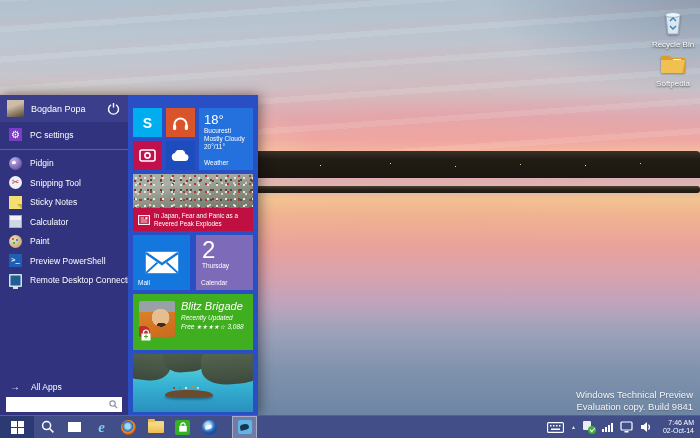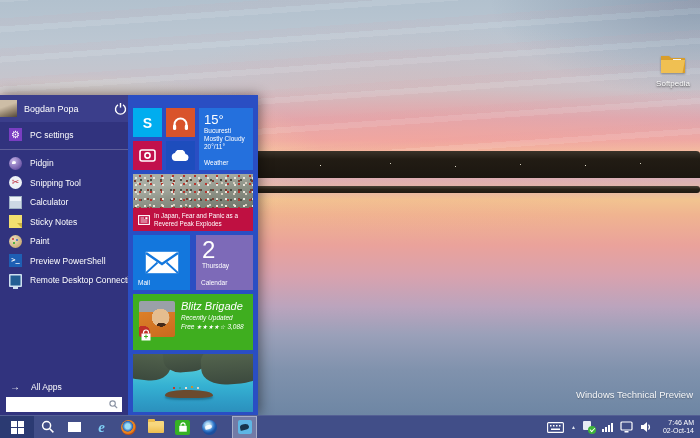--- a/index.html
+++ b/index.html
@@ -49,21 +49,21 @@
   
   .watermark { position:absolute; right:7px; top:389px; text-align:right;
     font-size:9.5px; line-height:11.5px; color:rgba(255,255,255,.92);
     text-shadow:0 1px 1px rgba(0,0,0,.25); }
 
   
   .start-menu { position:absolute; left:0; top:95px; width:258px; height:320px;
     display:flex; box-shadow:2px 0 12px rgba(0,0,0,.45); }
   .sm-left { width:128px; background:#31337e; position:relative; color:#fff; }
   .sm-header { position:absolute; top:0; left:0; right:0; height:27px; background:#3b3e8b;
-    display:flex; align-items:center; padding:0 0; }
+    display:flex; align-items:center; padding:0 7px; }
   .avatar { width:17px; height:17px; flex:none;
     background:linear-gradient(160deg,#cdbda6 0 35%, #8d7d68 70%, #52483a); }
   .user-name { flex:1; margin-left:7px; font-size:9px; white-space:nowrap; }
   .power-btn { width:15px; height:15px; display:flex; align-items:center; justify-content:center; cursor:pointer; }
 
   .sm-items { position:absolute; top:30px; left:0; right:0; }
   .sm-item { height:19.5px; display:flex; align-items:center; padding:0 9px; font-size:8.5px; cursor:pointer; white-space:nowrap; }
   .sm-divider { height:1px; background:rgba(255,255,255,.22); margin:4px 0; }
   .chevron { margin-left:auto; font-size:10px; line-height:10px; opacity:.95; }
 
@@ -209,36 +209,47 @@
 <body>
 
 <div class="screen">
 
   <div class="wallpaper"></div>
   <div class="wallpaper-glow"></div>
   <div class="cloud-streaks"></div>
   <div class="shoreline"></div>
   <div class="jetty"></div>
 
+  <div class="dicon" id="dicon-recycle">
+    <span class="glyph">
+      <svg class="bin-svg" width="24" height="26" viewBox="0 0 24 26">
+        <path d="M5 6 L7 25 L17 25 L19 6 Z" fill="#dce6ee" stroke="#9fb2c2" stroke-width="1"></path>
+        <ellipse cx="12" cy="6" rx="7.5" ry="2.4" fill="#eef4f8" stroke="#9fb2c2" stroke-width="1"></ellipse>
+        <path d="M9 12 l3 -3 l3 3 M9 17 l3 3 l3 -3" fill="none" stroke="#3a7ec0" stroke-width="1.4"></path>
+      </svg>
+    </span>
+    <div class="dlabel">Recycle Bin</div>
+  </div>
 
   <div class="dicon" id="dicon-folder">
     <span class="glyph">
       <svg class="folder-svg" width="26" height="22" viewBox="0 0 26 22">
         <path d="M1 4 h8 l2 2 h14 v15 H1 Z" fill="#d99e2b"></path>
         <rect x="13" y="7" width="8" height="10" fill="#f4f6f8"></rect>
         <rect x="14.5" y="9" width="3" height="3" fill="#3aa33a"></rect>
         <rect x="14.5" y="13" width="5" height="1.5" fill="#c23a2a"></rect>
         <path d="M1 8 h24 l-2.5 13 H1 Z" fill="#f0c052"></path>
       </svg>
     </span>
     <div class="dlabel">Softpedia</div>
   </div>
 
   <div class="watermark">
     <div>Windows Technical Preview</div>
+    <div>Evaluation copy. Build 9841</div>
   </div>
 
   <div class="start-menu">
 
     <div class="sm-left">
       <div class="sm-header">
         <span class="avatar"></span>
         <span class="user-name">Bogdan Popa</span>
         <span class="power-btn">
           <svg width="13" height="13" viewBox="0 0 13 13">
@@ -258,26 +269,26 @@
 
         <div class="sm-item">
           <span class="ic ic-pidgin"></span>
           <span>Pidgin</span>
         </div>
         <div class="sm-item">
           <span class="ic ic-snip">✂</span>
           <span>Snipping Tool</span>
         </div>
         <div class="sm-item">
+          <span class="ic ic-notes"></span>
+          <span>Sticky Notes</span>
+        </div>
+        <div class="sm-item">
           <span class="ic ic-calc"></span>
           <span>Calculator</span>
-        </div>
-        <div class="sm-item">
-          <span class="ic ic-notes"></span>
-          <span>Sticky Notes</span>
         </div>
         <div class="sm-item">
           <span class="ic ic-paint"></span>
           <span>Paint</span>
         </div>
         <div class="sm-item">
           <span class="ic ic-ps">&gt;_</span>
           <span>Preview PowerShell</span>
         </div>
         <div class="sm-item">
@@ -321,21 +332,21 @@
         </svg>
       </div>
 
       <div class="tile t-onedrive">
         <svg width="19" height="12" viewBox="0 0 19 12">
           <path d="M4.5 11a4 4 0 0 1-.6-7.9A5.5 5.5 0 0 1 14.5 4a3.6 3.6 0 0 1 .4 7z" fill="#fff"></path>
         </svg>
       </div>
 
       <div class="tile t-weather">
-        <div class="temp">15°</div>
+        <div class="temp">18°</div>
         <div class="w-line">Bucuresti</div>
         <div class="w-line">Mostly Cloudy</div>
         <div class="w-line">20°/11°</div>
         <div class="w-label">Weather</div>
       </div>
 
       <div class="tile t-news">
         <div class="news-photo"></div>
         <div class="news-banner">
           <svg width="12" height="10" viewBox="0 0 12 10">

